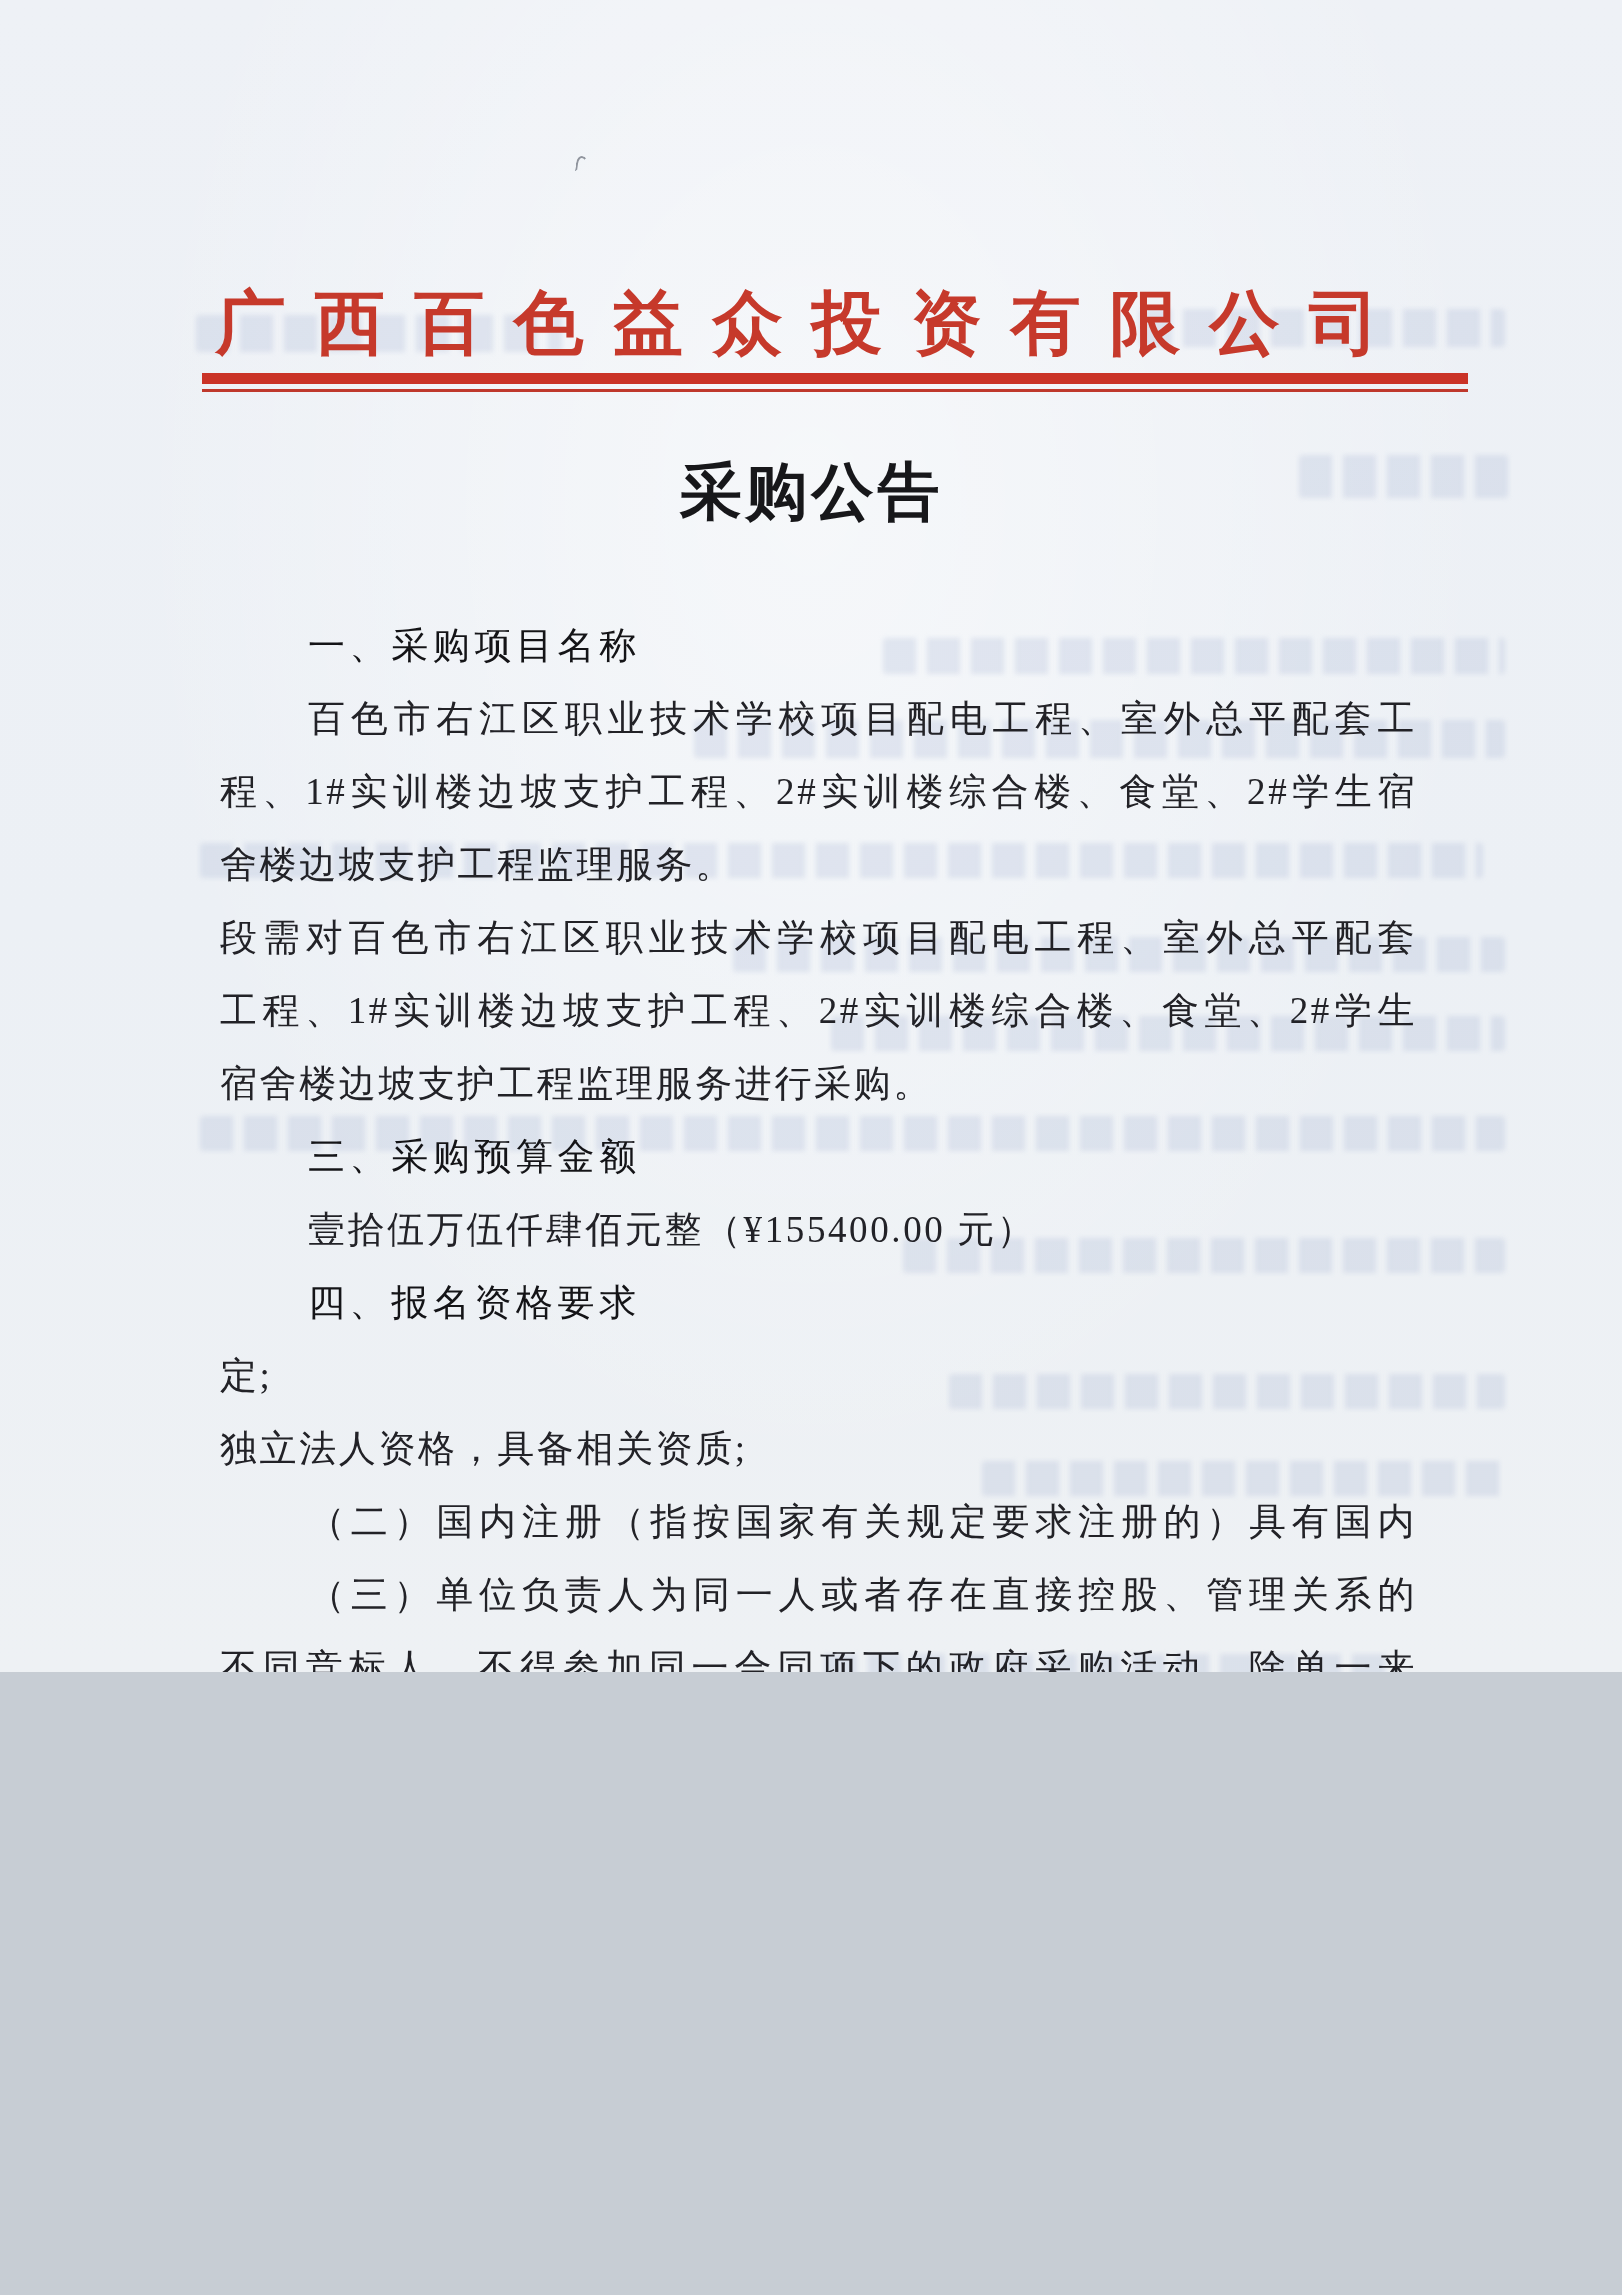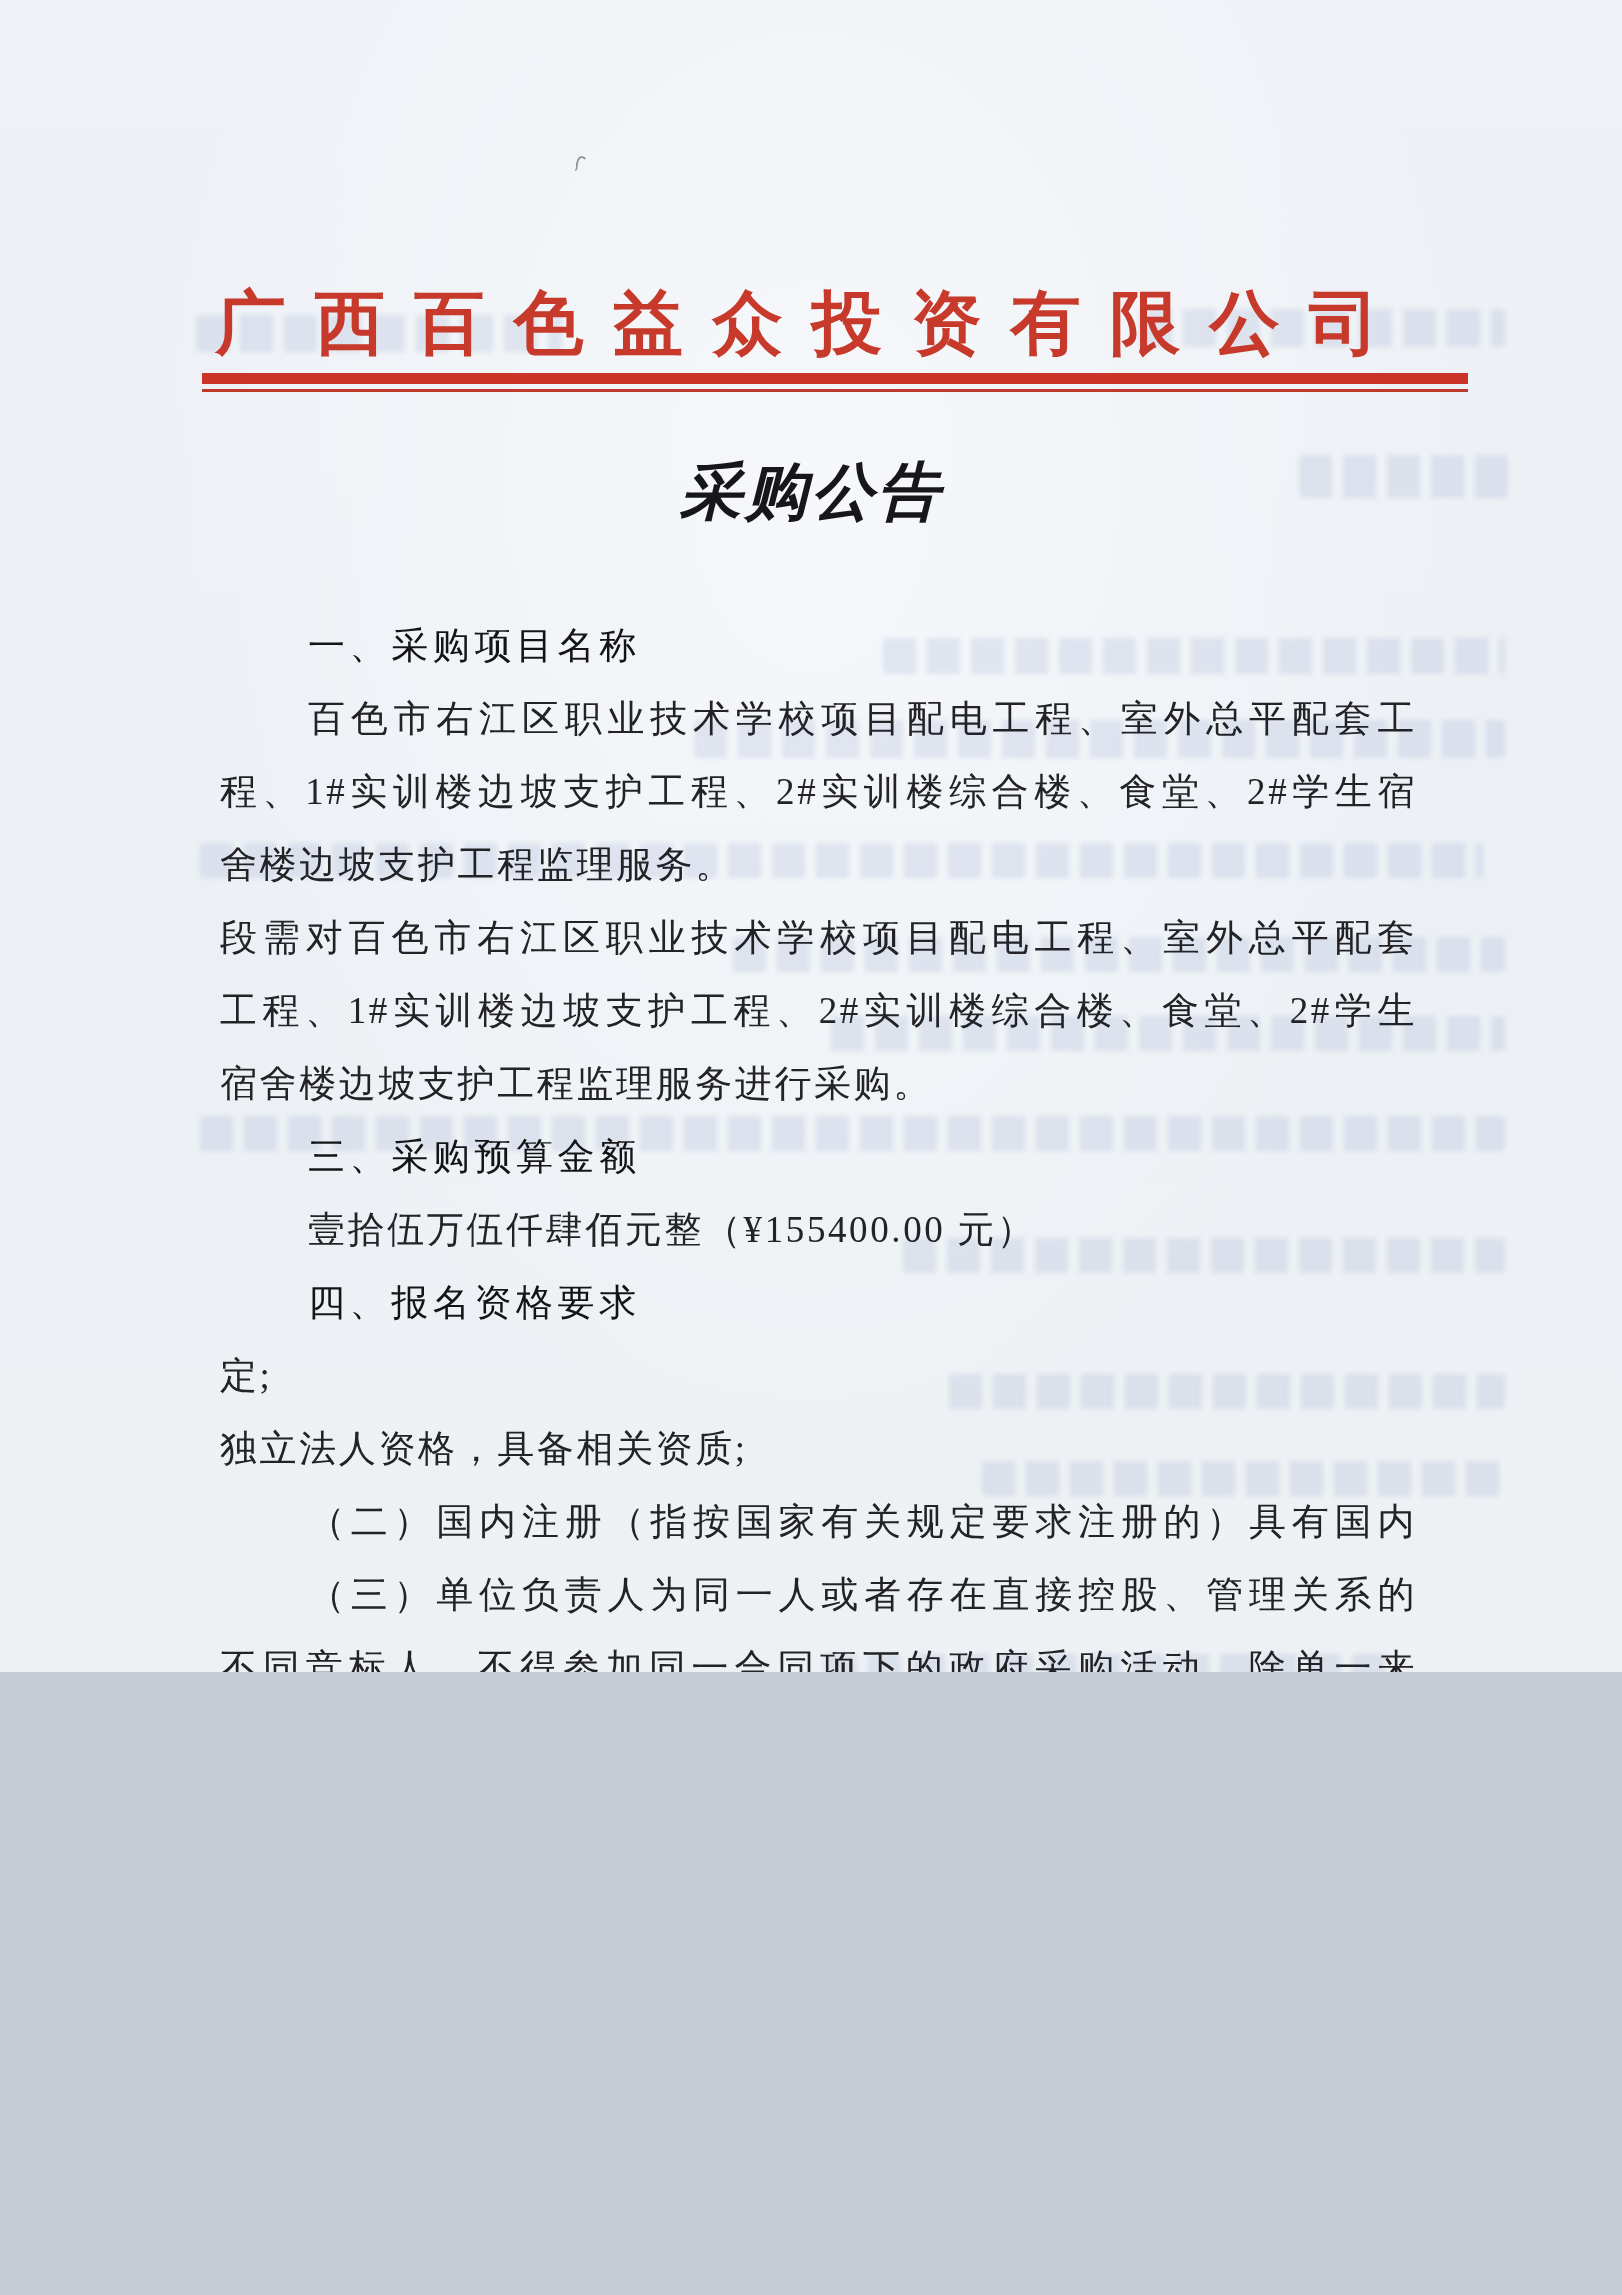--- a/index.html
+++ b/index.html
@@ -44,21 +44,20 @@
     position: absolute;
     top: 450px;
     left: 0;
     width: 100%;
     text-align: center;
     font-size: 62px;
     font-weight: 700;
     color: #17171a;
     letter-spacing: 3.9px;
     font-family: "Liberation Serif", "DejaVu Serif", serif;
-    font-style: italic;
   }
 
   
   .content-area {
     position: absolute;
     top: 609px;
     left: 220px;
     width: 1197px;
   }
   .line {

